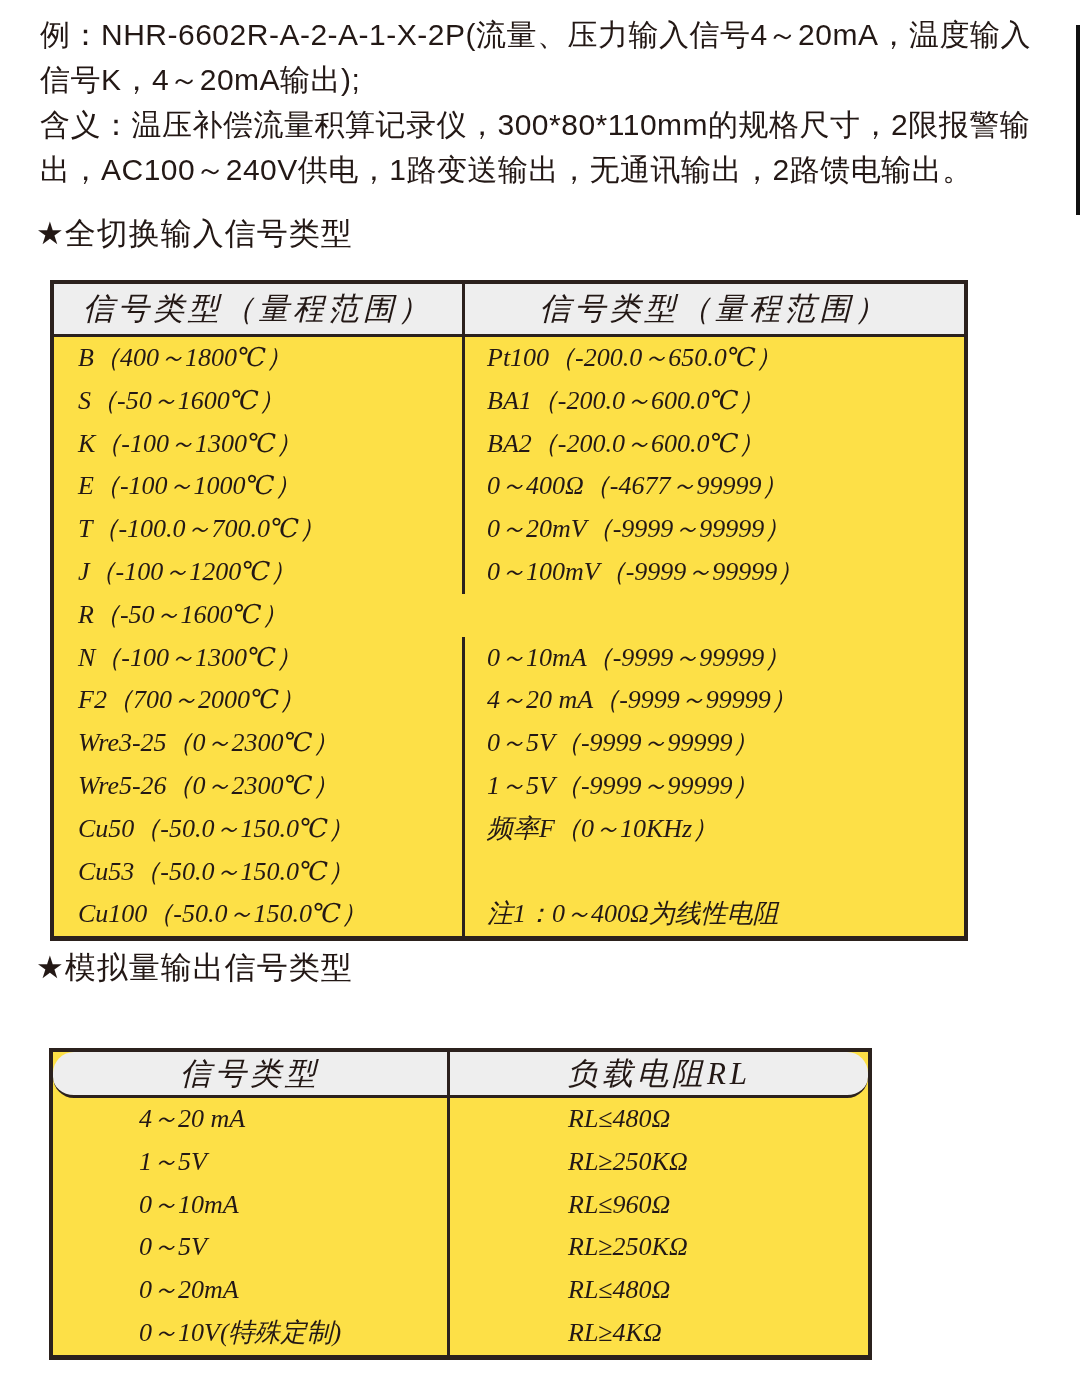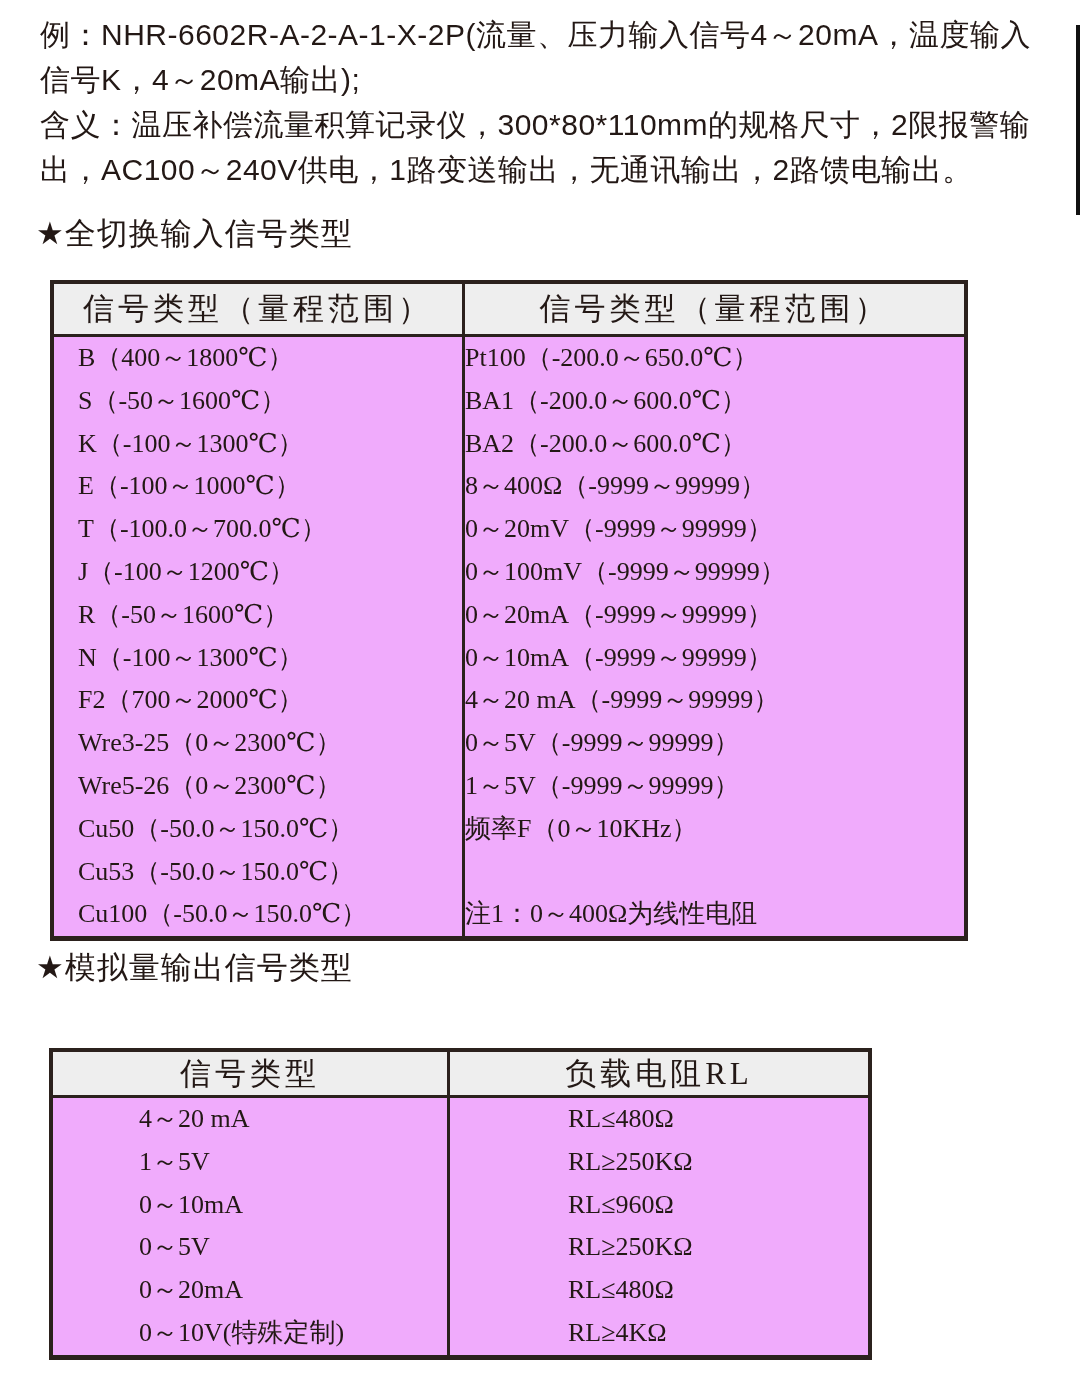--- a/index.html
+++ b/index.html
@@ -26,47 +26,48 @@
     white-space:nowrap;
   }
   .sec-heading.h1{top:214px;}
   .sec-heading.h2{top:948px;}
   
   .tbl{
     position:absolute;
     border:4px solid #2b211d;
     border-bottom-width:5px;
     font-family:"Liberation Serif","DejaVu Serif",serif;
-    background:#f0abfc;
+    background:#fde047;
     box-sizing:border-box;
+    font-style:italic;
   }
   .tbl.t1{left:50px;top:280px;width:918px;}
   .tbl.t2{left:49px;top:1048px;width:823px;}
   .thead{
     display:grid;
     background:#eeeeee;
     border-bottom:3px solid #2b211d;
   }
   .t1 .thead{grid-template-columns:408px 1fr;height:50px;}
-  .t2 .thead{grid-template-columns:394px 1fr;height:43px;}
+  .t2 .thead{grid-template-columns:394px 1fr;height:43px;border-radius:21px;}
   .thead .cell{
     display:flex;align-items:center;justify-content:center;
     font-size:31px;letter-spacing:4px;white-space:nowrap;
   }
   .trow{display:grid;}
   .t1 .trow{grid-template-columns:408px 1fr;height:42.8px;}
   .t2 .trow{grid-template-columns:394px 1fr;height:42.8px;}
   .trow .cell{
     font-size:26px;
     line-height:42.8px;
     white-space:nowrap;
     overflow:visible;
   }
   .t1 .trow .cell.c0{padding-left:24px;}
-  .t1 .trow .cell.c1{}
+  .t1 .trow .cell.c1{padding-left:22px;}
   .t2 .trow .cell.c0{padding-left:86px;}
   .t2 .trow .cell.c1{padding-left:118px;}
   .cell.c1,.thead .cell.hc1{border-left:3px solid #2b211d;}
   
   .edge-artifact{
     position:absolute;right:0;top:25px;width:4px;height:190px;
     background:#111111;
   }
 </style>
 </head>
@@ -96,33 +97,32 @@
         <div class="trow">
           <div class="cell c0">S（-50～1600℃）</div>
           <div class="cell c1">BA1（-200.0～600.0℃）</div>
         </div>
         <div class="trow">
           <div class="cell c0">K（-100～1300℃）</div>
           <div class="cell c1">BA2（-200.0～600.0℃）</div>
         </div>
         <div class="trow">
           <div class="cell c0">E（-100～1000℃）</div>
-          <div class="cell c1">8～400Ω（-9999～99999）</div>
+          <div class="cell c1">0～400Ω（-4677～99999）</div>
         </div>
         <div class="trow">
           <div class="cell c0">T（-100.0～700.0℃）</div>
           <div class="cell c1">0～20mV（-9999～99999）</div>
         </div>
         <div class="trow">
           <div class="cell c0">J（-100～1200℃）</div>
           <div class="cell c1">0～100mV（-9999～99999）</div>
         </div>
         <div class="trow">
           <div class="cell c0">R（-50～1600℃）</div>
-          <div class="cell c1">0～20mA（-9999～99999）</div>
         </div>
         <div class="trow">
           <div class="cell c0">N（-100～1300℃）</div>
           <div class="cell c1">0～10mA（-9999～99999）</div>
         </div>
         <div class="trow">
           <div class="cell c0">F2（700～2000℃）</div>
           <div class="cell c1">4～20 mA（-9999～99999）</div>
         </div>
         <div class="trow">

